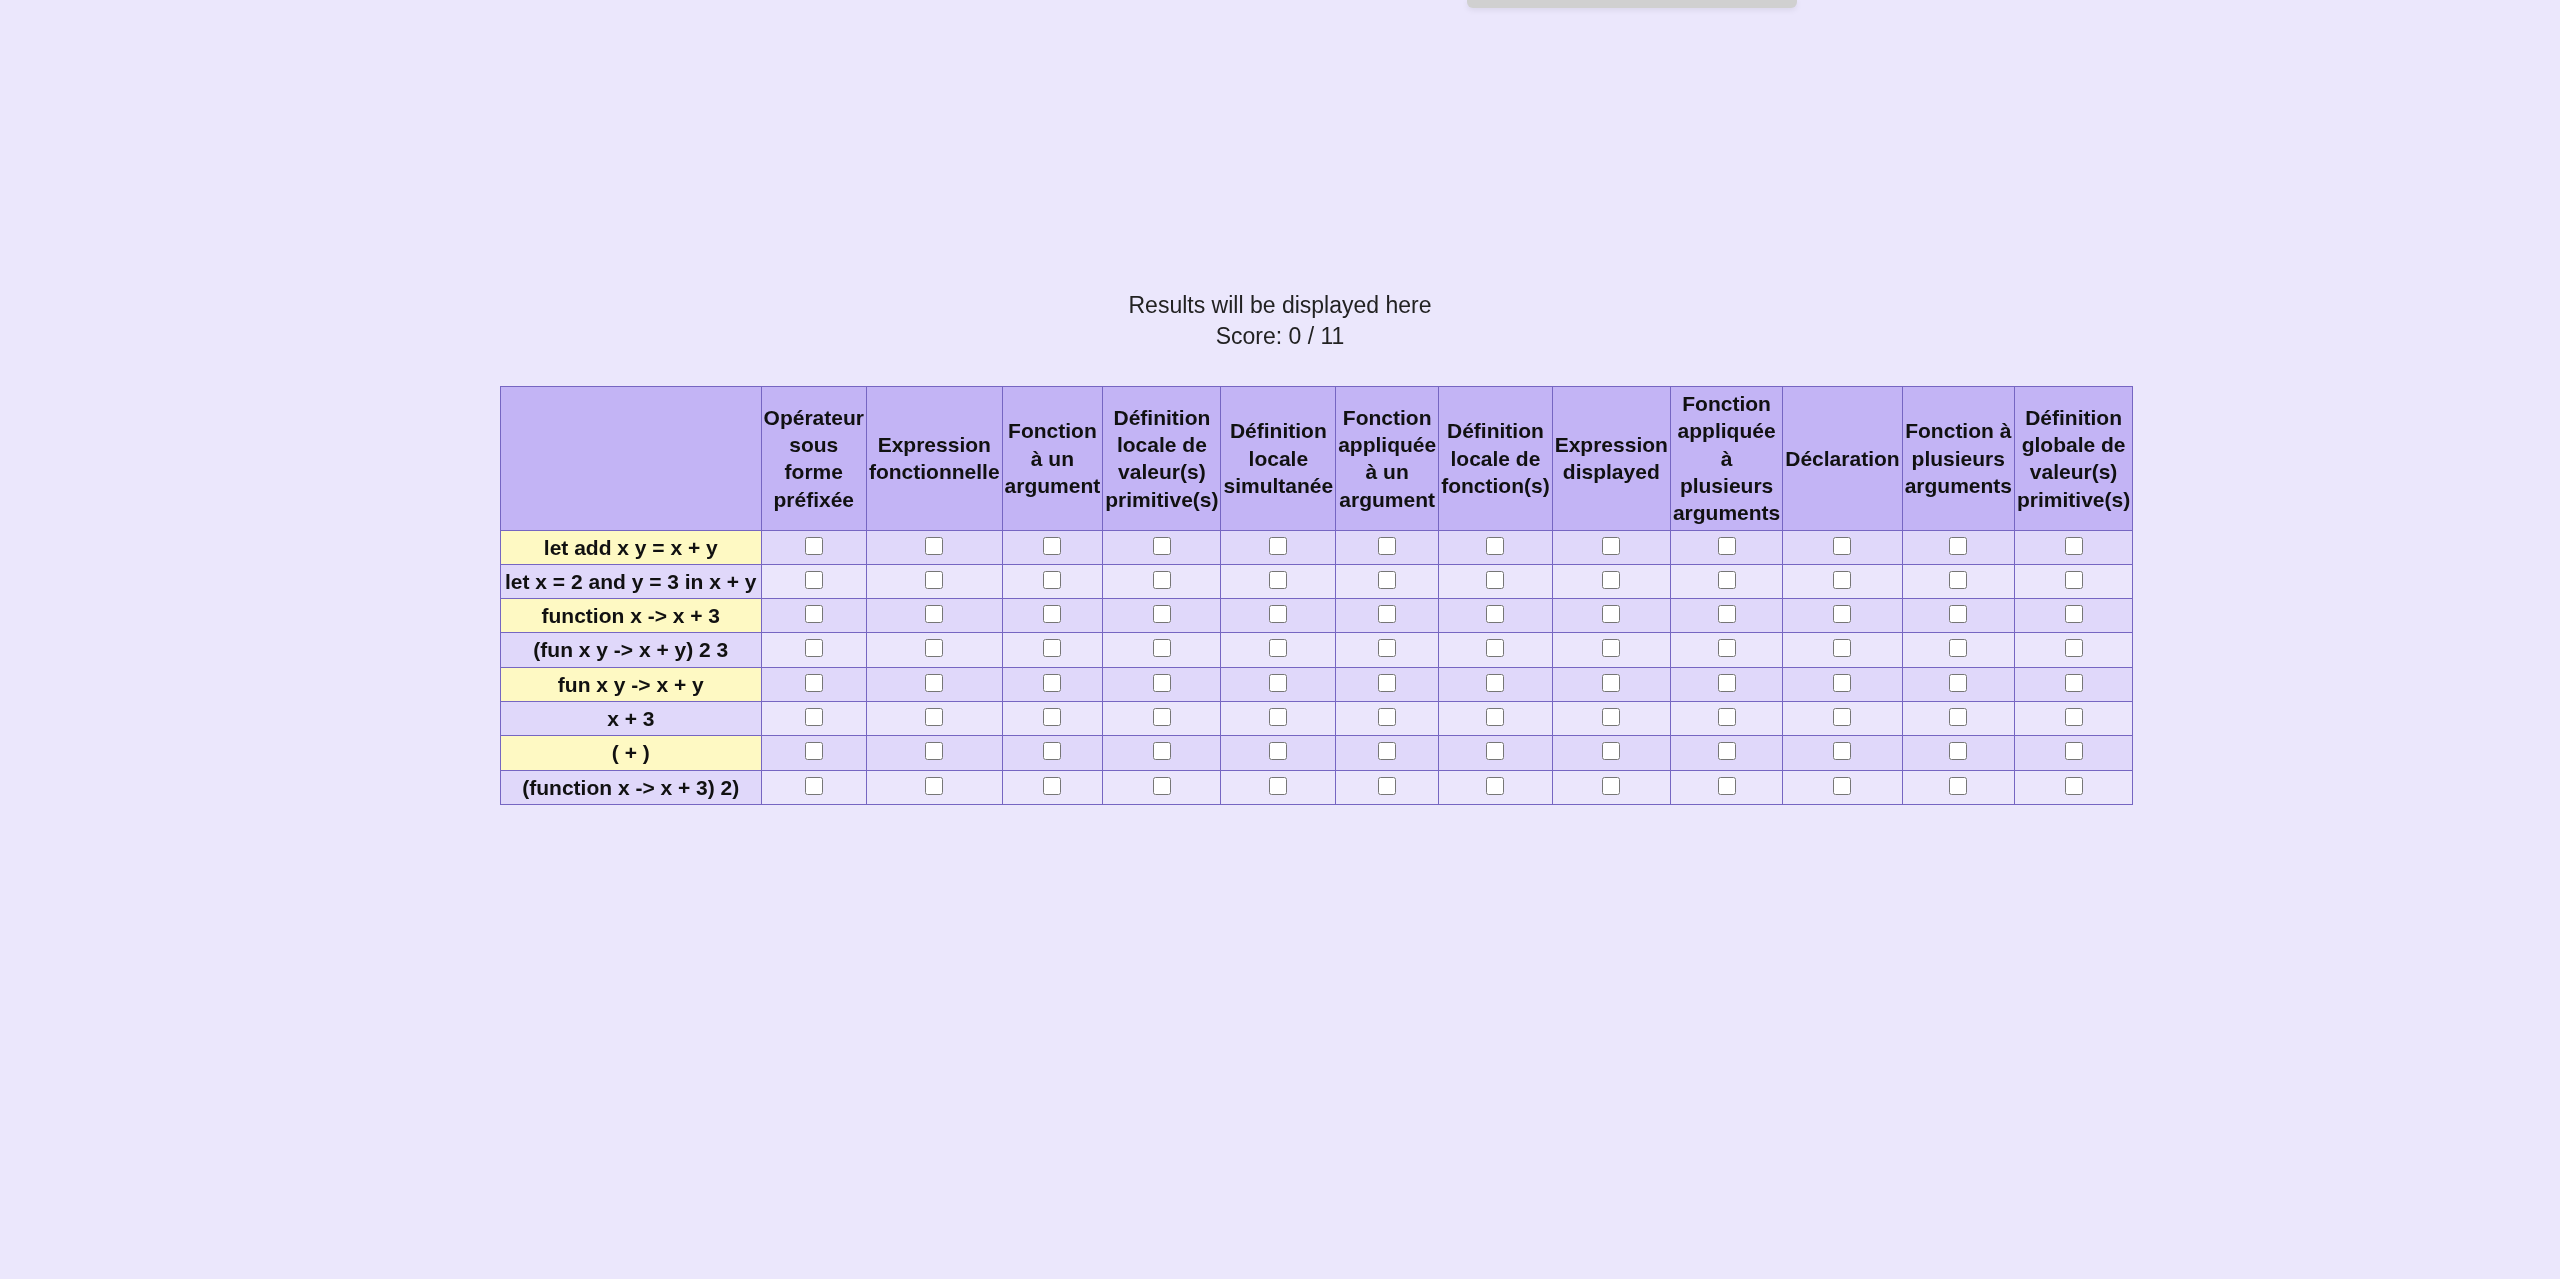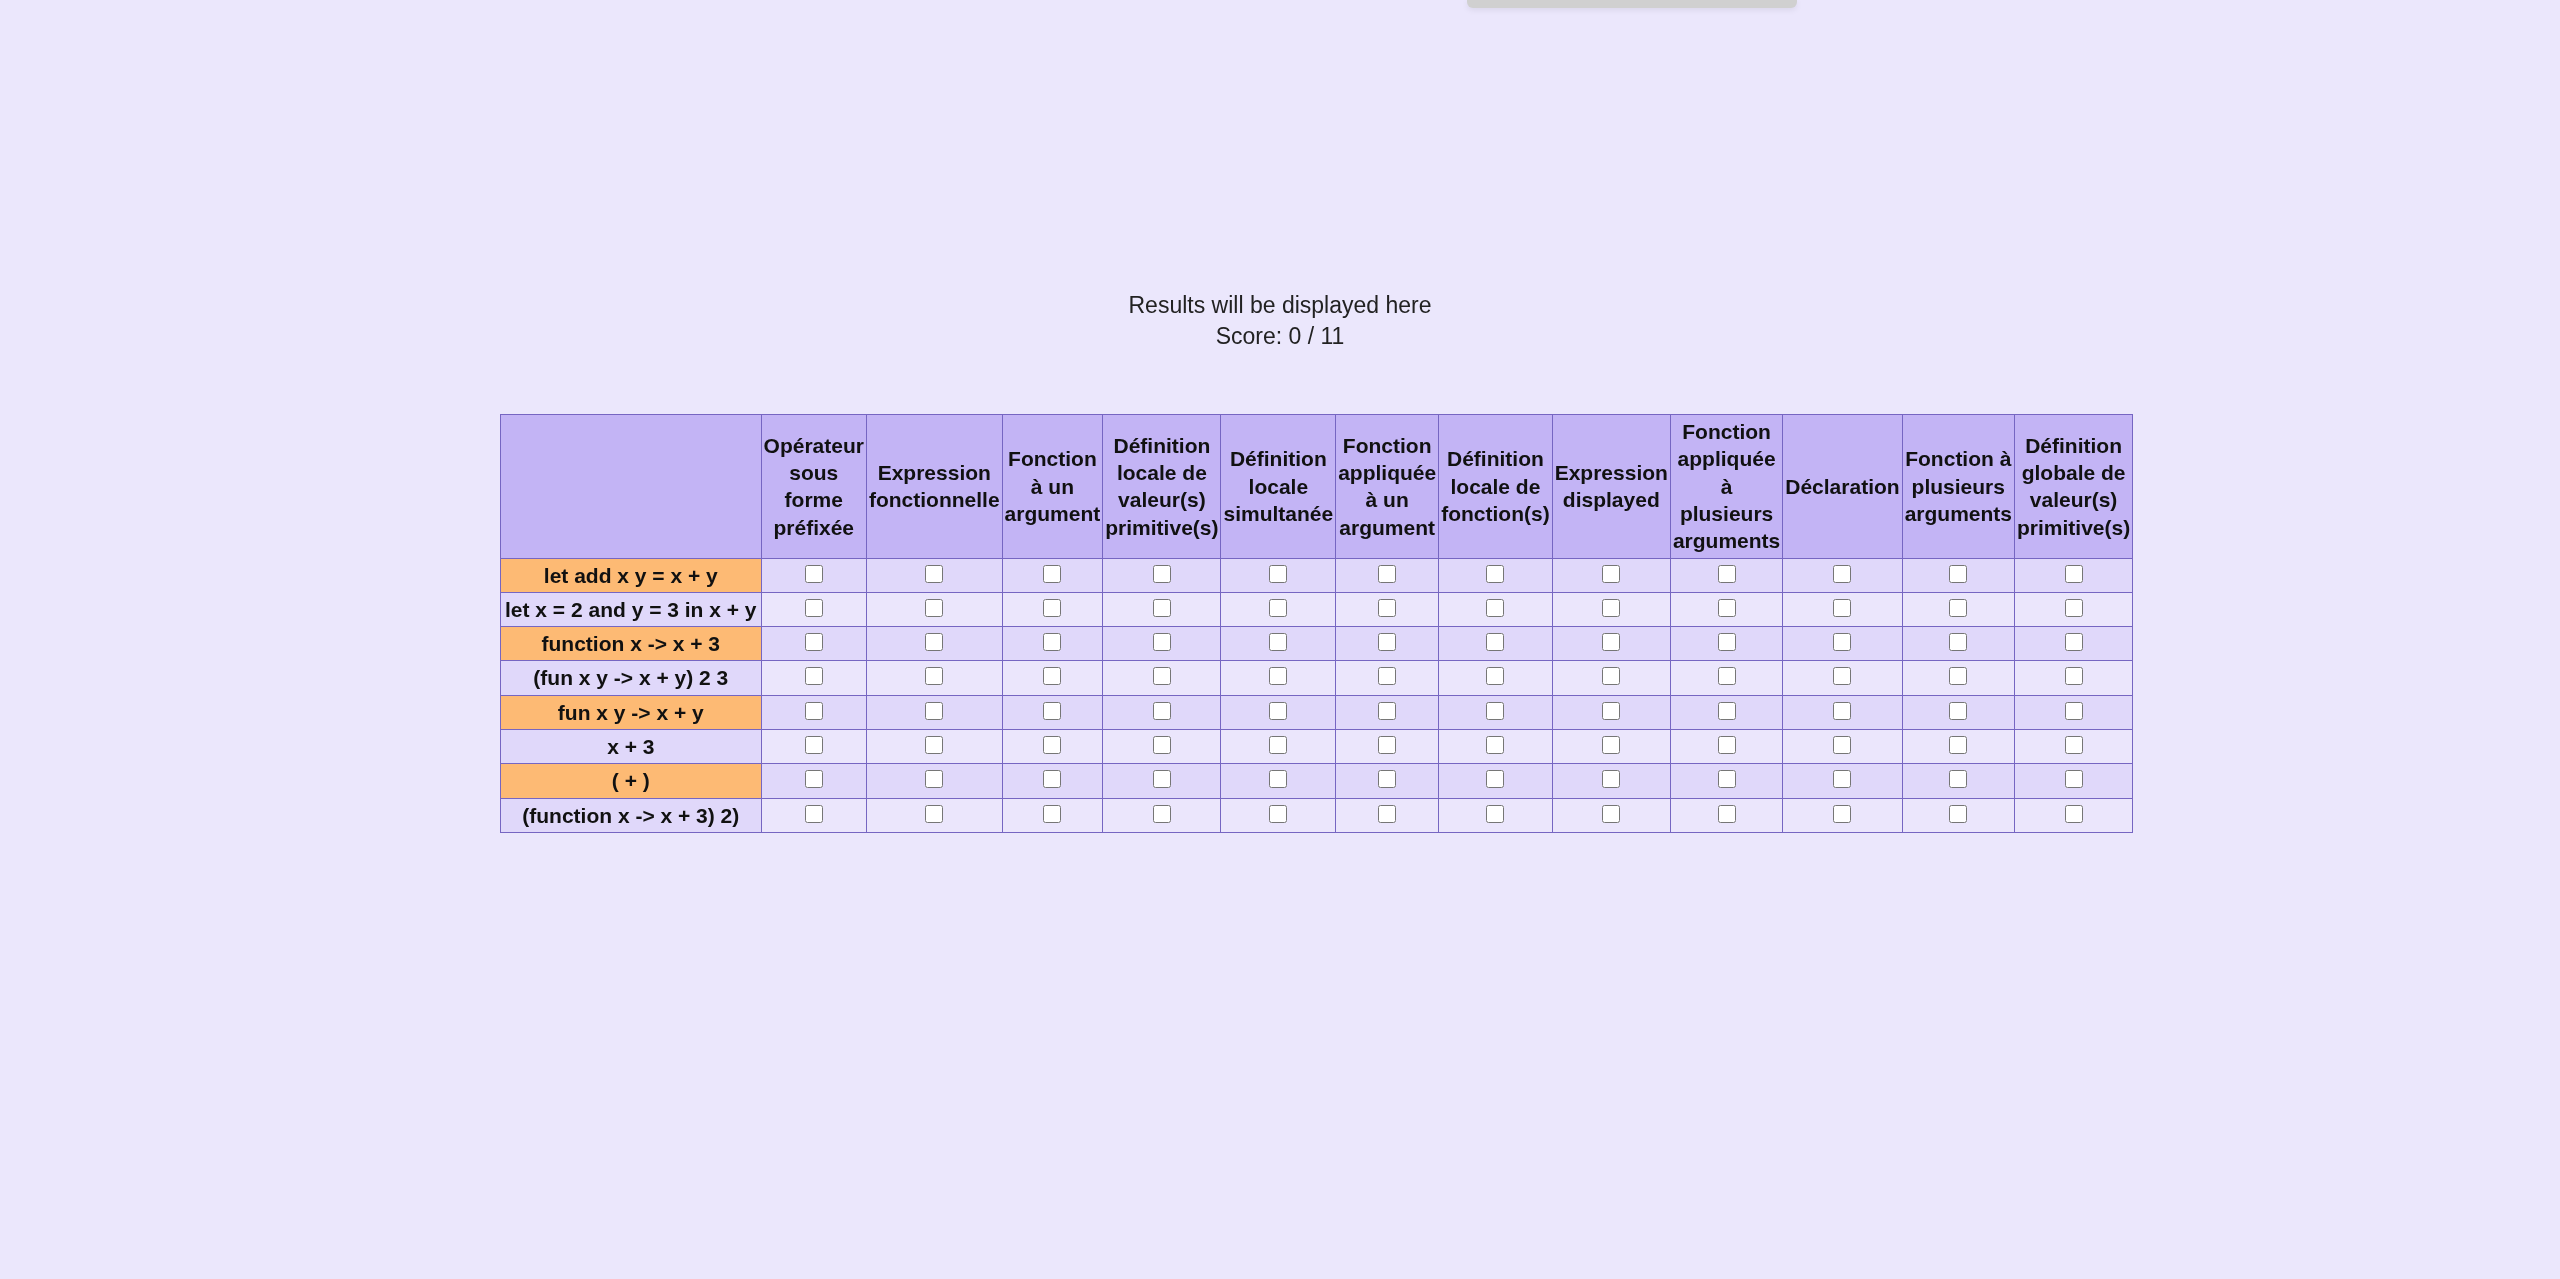--- a/index.html
+++ b/index.html
@@ -33,21 +33,21 @@
       transform: translateX(-50%);
       width: 1560px;
       text-align: center;
     }
     .results-line, .score-line {
       font-size: 23px;
       color: #222;
       line-height: 1.35;
     }
     .table-wrap {
-      margin-top: 62px;
+      margin-top: 34px;
       display: inline-block;
     }
     table {
       border-collapse: collapse;
       font-size: 21px;
       color: #111;
     }
     th, td {
       border: 1px solid #7666c2;
       padding: 3px 2px;
@@ -59,21 +59,21 @@
       font-weight: 700;
       background: #c3b4f5;
     }
     thead th {
       background: #c3b4f5;
     }
     th.corner {
       background: #c3b4f5;
     }
     th.rowhead {
-      background: #fdba74;
+      background: #fef9c3;
       font-weight: 700;
       white-space: nowrap;
       padding: 3px 4px;
     }
     tbody tr:nth-child(even) th.rowhead {
       background: #e0d8fa;
     }
     tbody tr:nth-child(odd) td {
       background: #e0d8fa;
     }

